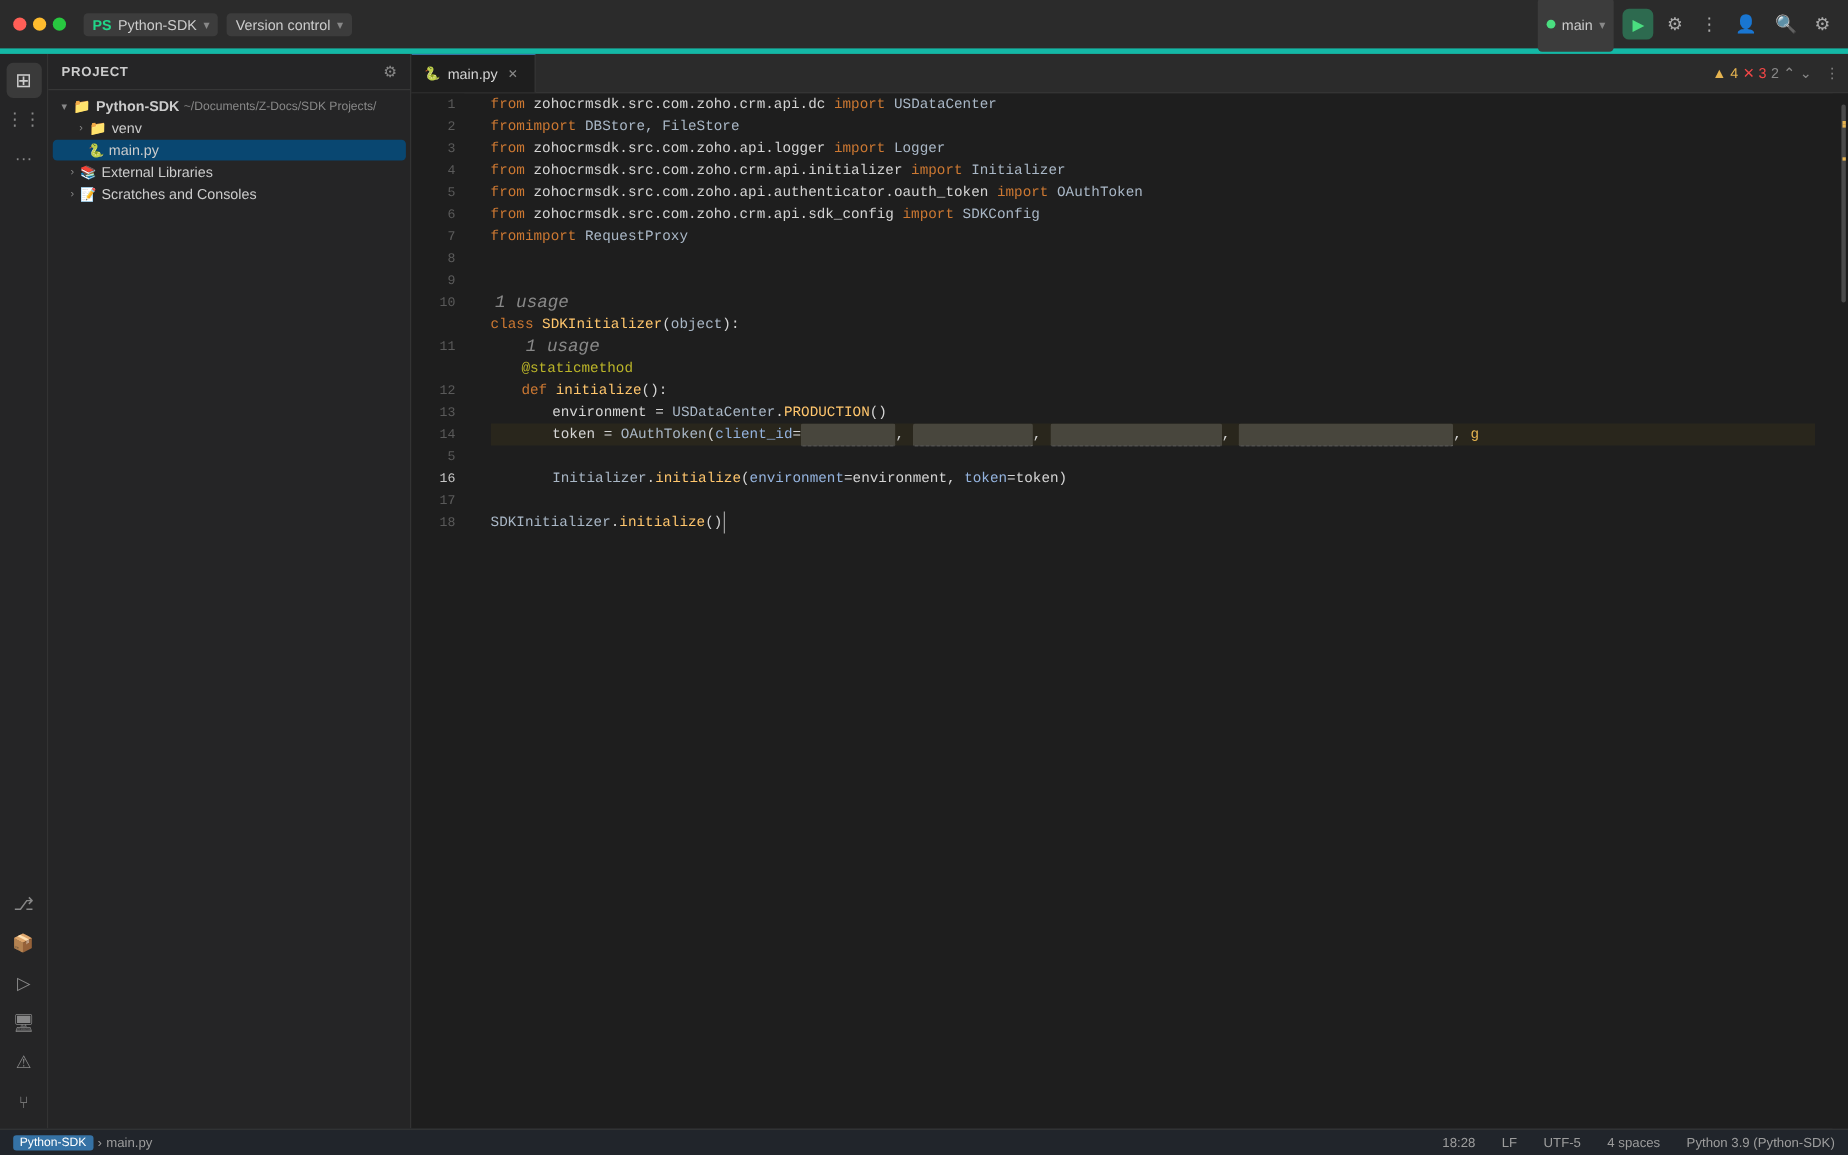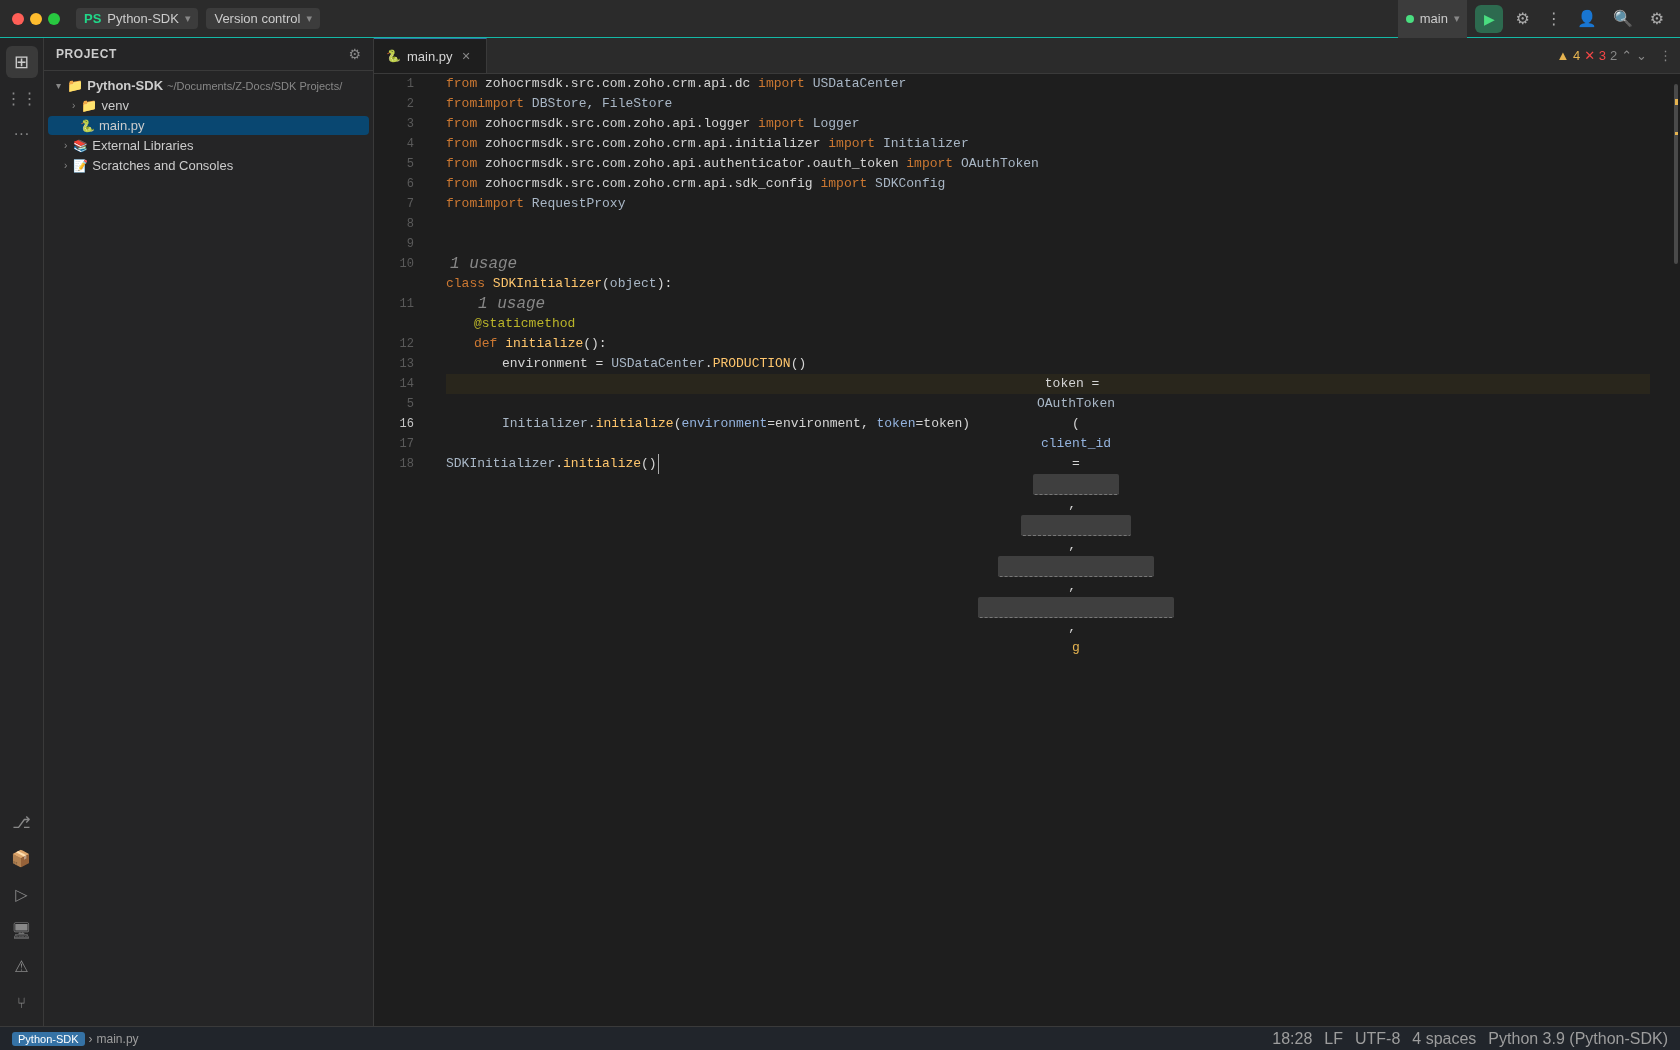--- a/index.html
+++ b/index.html
@@ -9,28 +9,28 @@
       color: #d4d4d4;
       width: 1680px;
       height: 1050px;
       overflow: hidden;
       display: flex;
       flex-direction: column;
     }
 
     
     .title-bar {
-      height: 38px;
+      height: 49px;
       background: #2b2b2b;
       display: flex;
       align-items: center;
       padding: 0 12px;
       gap: 8px;
       flex-shrink: 0;
-      border-bottom: 1px solid #14b8a6;
+      border-bottom: 5px solid #14b8a6;
     }
     .traffic-lights {
       display: flex;
       gap: 6px;
       margin-right: 8px;
     }
     .traffic-light {
       width: 12px;
       height: 12px;
       border-radius: 50%;
@@ -348,22 +348,22 @@
       background: #3572A5;
       color: white;
       padding: 1px 6px;
       border-radius: 3px;
       font-size: 11px;
     }
     .status-right {
       margin-left: auto;
       display: flex;
       align-items: center;
-      gap: 12px;
-      font-size: 16px;
+      gap: 24px;
+      font-size: 12px;
       color: #9d9d9d;
     }
   </style>
 </head>
 <body>
 
 <div class="title-bar">
   <div class="traffic-lights">
     <div class="traffic-light tl-red"></div>
     <div class="traffic-light tl-yellow"></div>
@@ -588,21 +588,21 @@
         </div>
 
         <div class="code-line" style="padding-left:56px;">
           <span>environment = </span>
           <span class="cls">USDataCenter</span>
           <span>.</span>
           <span class="fn">PRODUCTION</span>
           <span>()</span>
         </div>
 
-        <div class="code-line highlighted" style="padding-left:56px;background:rgba(255,200,0,0.05);flex-direction:column;">
+        <div class="code-line highlighted" style="padding-left:56px;background:rgba(255,200,0,0.05);">
           <span>token = </span>
           <span class="cls">OAuthToken</span>
           <span>(</span>
           <span class="param">client_id</span>
           <span>=</span>
           <span class="redacted">           </span>
           <span>, </span>
           <span class="redacted">              </span>
           <span>, </span>
           <span class="redacted">                    </span>
@@ -650,17 +650,17 @@
 
 <div class="status-bar">
   <div class="status-left">
     <span class="ps-tag">Python-SDK</span>
     <span style="color:#9d9d9d;">›</span>
     <span>main.py</span>
   </div>
   <div class="status-right">
     <span>18:28</span>
     <span>LF</span>
-    <span>UTF-8</span>
+    <span>UTF-5</span>
     <span>4 spaces</span>
     <span>Python 3.9 (Python-SDK)</span>
   </div>
 </div>
 
 </body></html>

